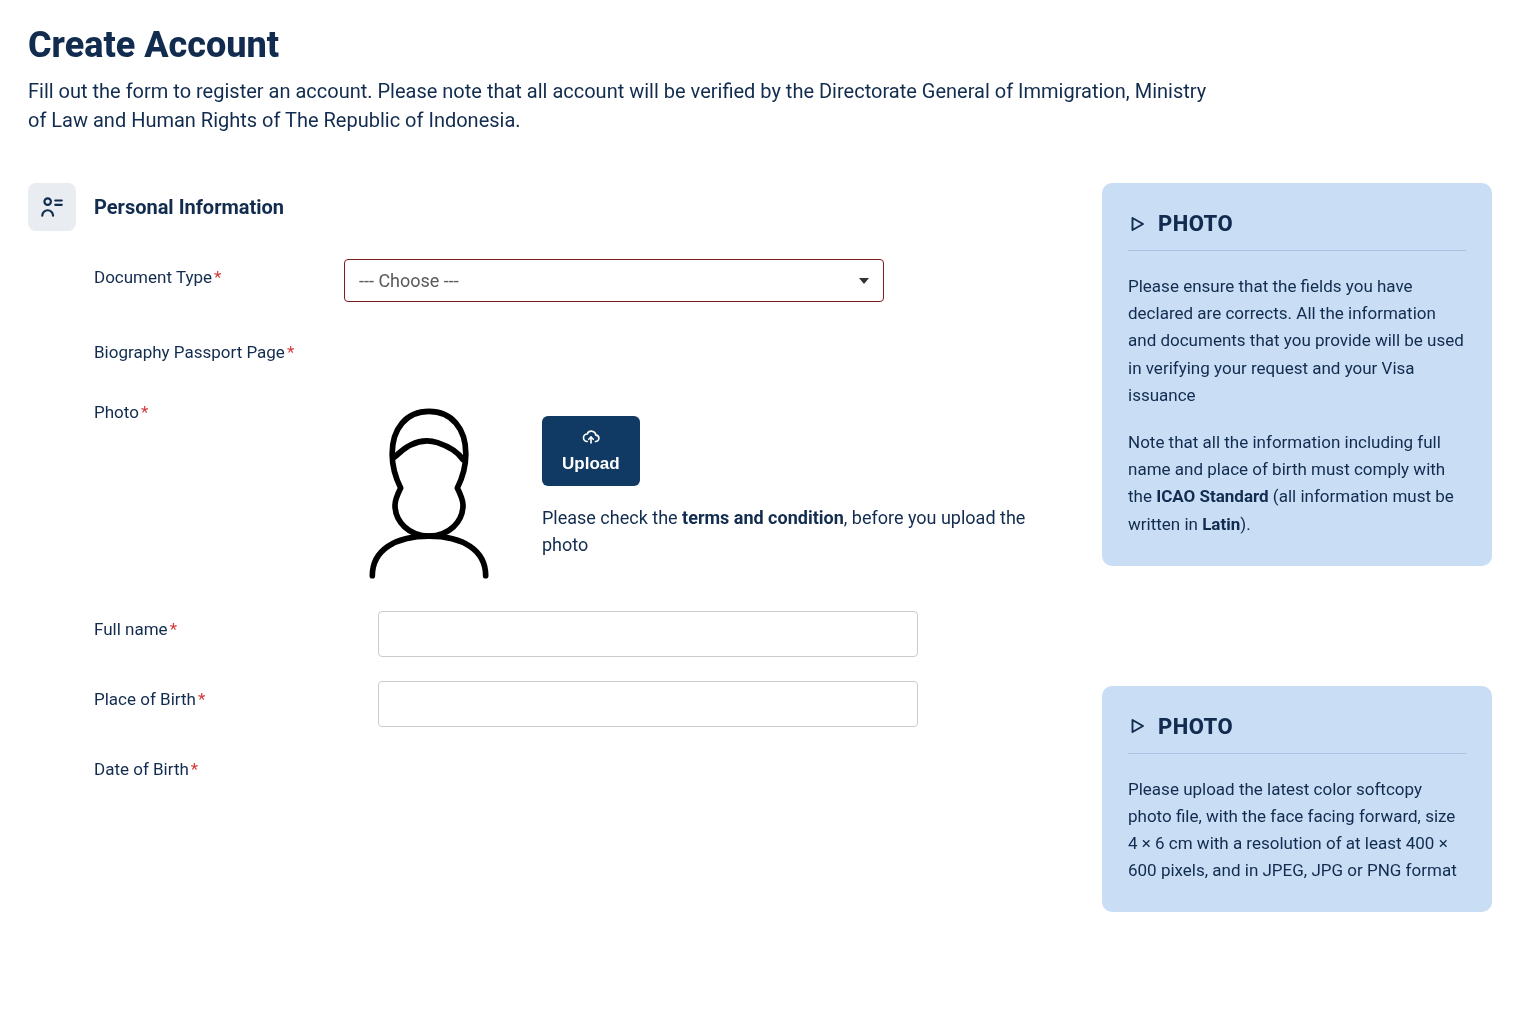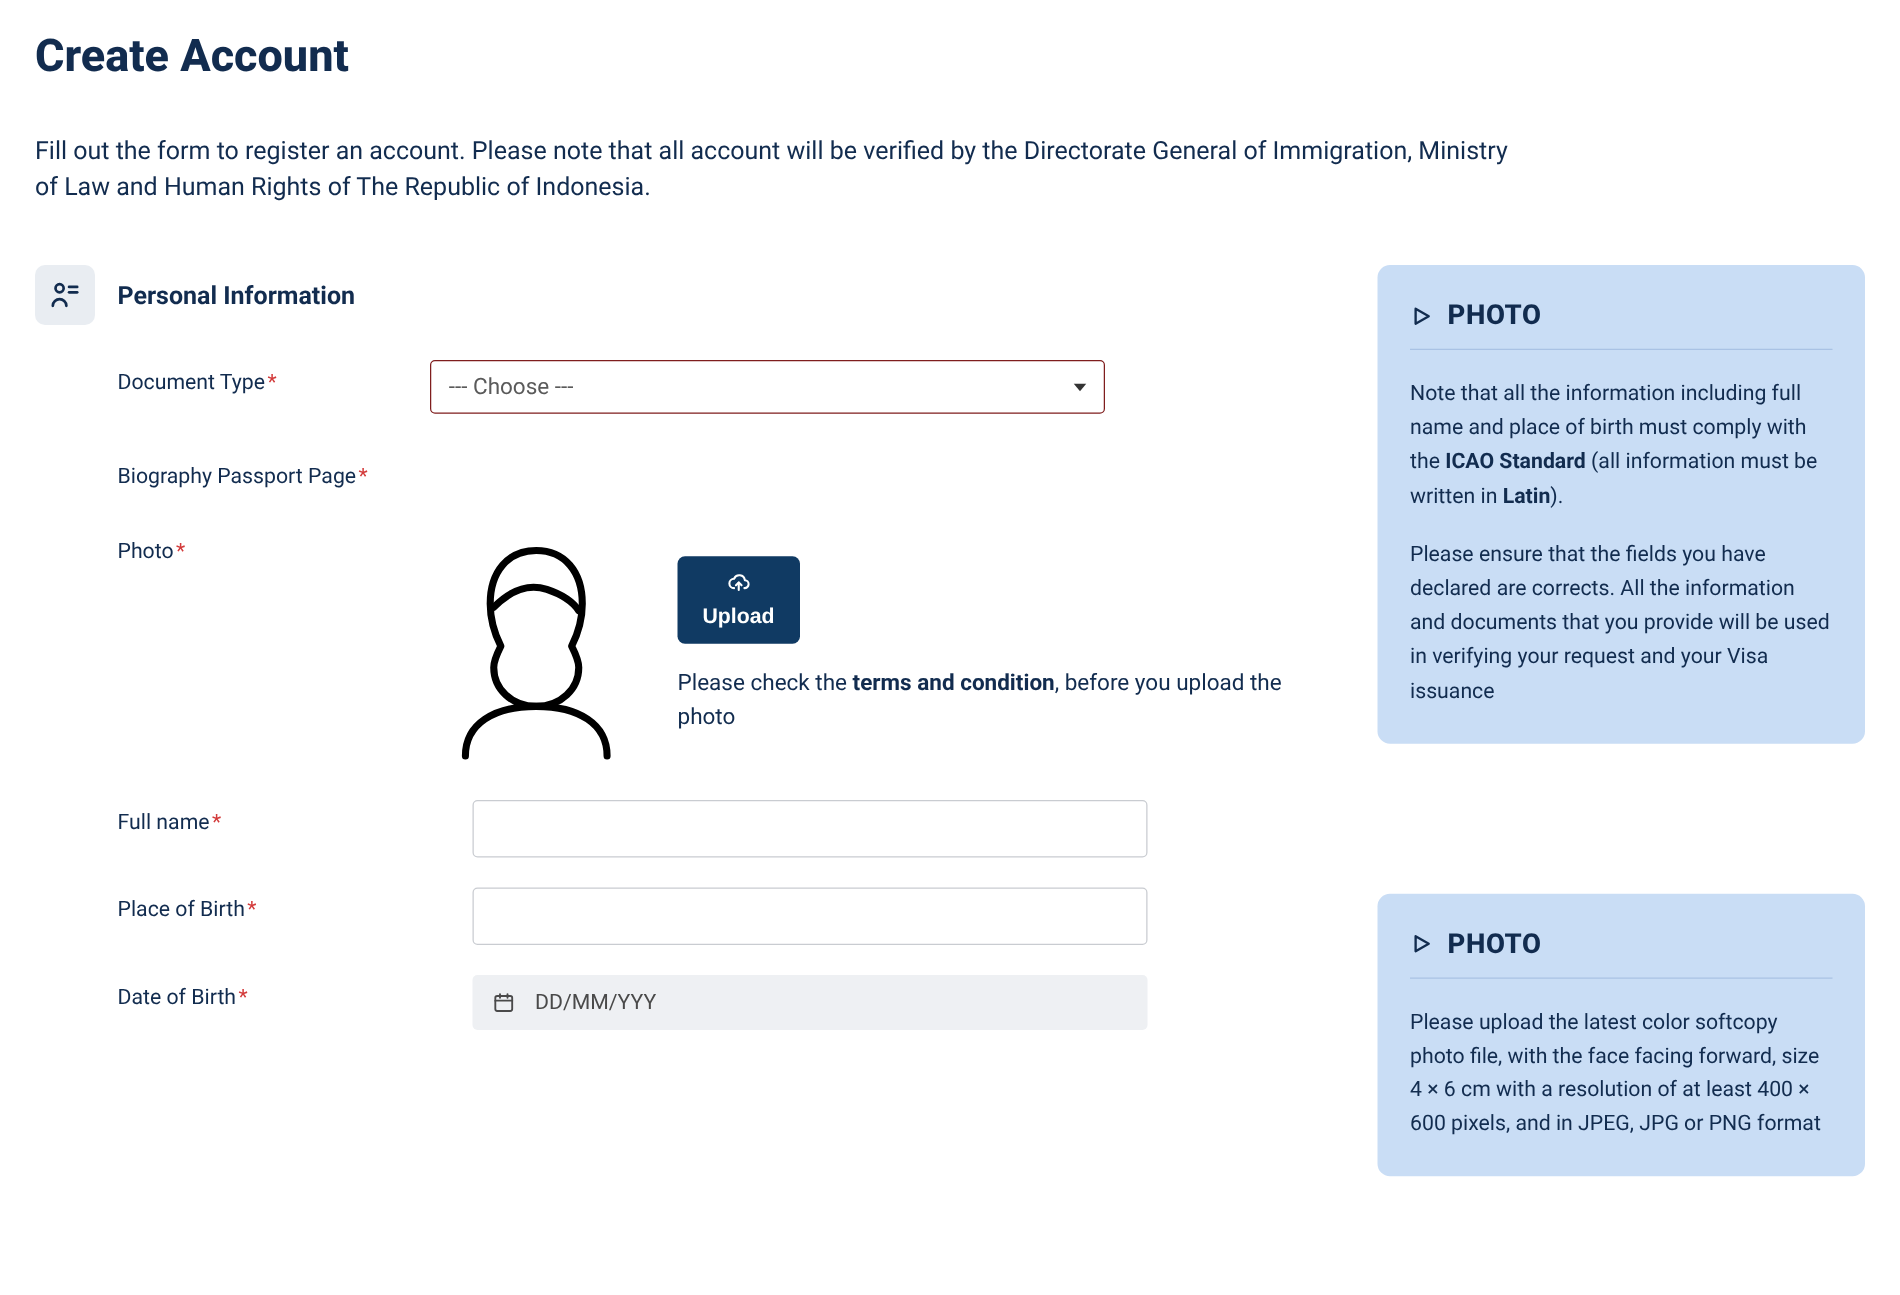--- a/index.html
+++ b/index.html
@@ -7,21 +7,21 @@
     font-family: -apple-system, BlinkMacSystemFont, "Segoe UI", Roboto, "Helvetica Neue", Arial, sans-serif;
     background: #fff;
     color: #122c4f;
     padding: 24px 28px;
     width: 1520px;
   }
   h1.page-title {
     font-size: 36px;
     font-weight: 800;
     color: #122c4f;
-    margin-bottom: 40px;
+    margin-bottom: 11px;
   }
   p.page-desc {
     font-size: 20px;
     line-height: 1.45;
     color: #122c4f;
     max-width: 1180px;
     margin-bottom: 48px;
   }
   .main-row {
     display: flex;
@@ -266,54 +266,41 @@
         </div>
         <div class="form-control-area">
           <input type="text" class="text-input" value="" style="">
         </div>
       </div>
 
       <div class="form-row tight">
         <div class="form-label">
           <span>Date of Birth</span><span class="req">*</span>
         </div>
-        <div class="form-control-area">
-          <div class="date-box">
-            <span>
-              <svg width="18" height="18" viewBox="0 0 24 24" fill="none" stroke="#4a4a4a" stroke-width="2" stroke-linecap="round">
-                <rect x="3" y="5" width="18" height="16" rx="2"></rect>
-                <line x1="3" y1="10" x2="21" y2="10"></line>
-                <line x1="8" y1="3" x2="8" y2="7"></line>
-                <line x1="16" y1="3" x2="16" y2="7"></line>
-              </svg>
-            </span>
-            <span>DD/MM/YYY</span>
-          </div>
-        </div>
       </div>
 
     </div>
   </div>
 
   <div class="right-col">
 
     <div class="note-panel">
       <div class="note-head">
         <span>
           <svg width="18" height="18" viewBox="0 0 24 24" fill="none" stroke="#122c4f" stroke-width="2.5" stroke-linejoin="round">
             <path d="M6 4 L20 12 L6 20 Z"></path>
           </svg>
         </span>
         <span class="note-title">PHOTO</span>
       </div>
       <hr>
+      <p class="note-para">Please ensure that the fields you have declared are corrects. All the information and documents that you provide will be used in verifying your request and your Visa issuance</p>
       <p class="note-para">
         <span>Note that all the information including full name and place of birth must comply with the </span><b>ICAO Standard</b><span> (all information must be written in </span><b>Latin</b><span>).</span>
       </p>
-      <p class="note-para">Please ensure that the fields you have declared are corrects. All the information and documents that you provide will be used in verifying your request and your Visa issuance</p>
     </div>
 
     <div class="note-panel">
       <div class="note-head">
         <span>
           <svg width="18" height="18" viewBox="0 0 24 24" fill="none" stroke="#122c4f" stroke-width="2.5" stroke-linejoin="round">
             <path d="M6 4 L20 12 L6 20 Z"></path>
           </svg>
         </span>
         <span class="note-title">PHOTO</span>

